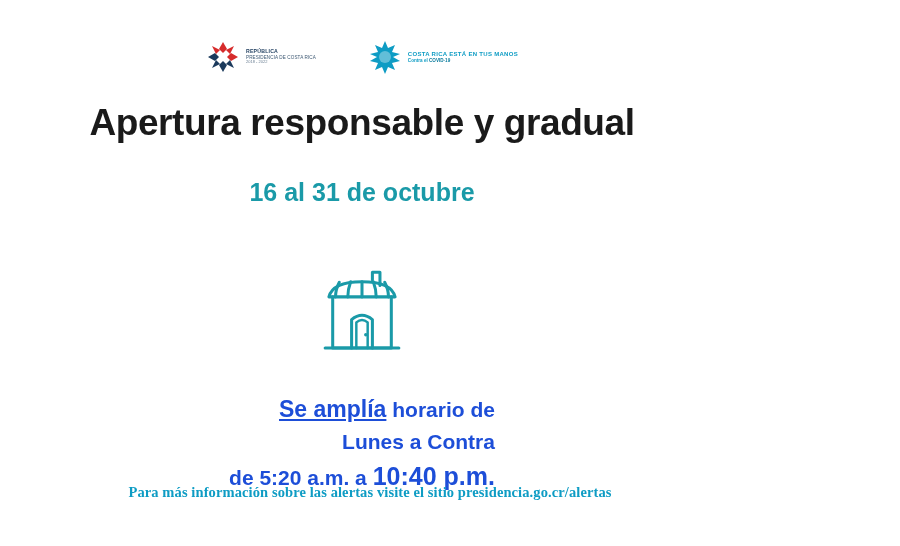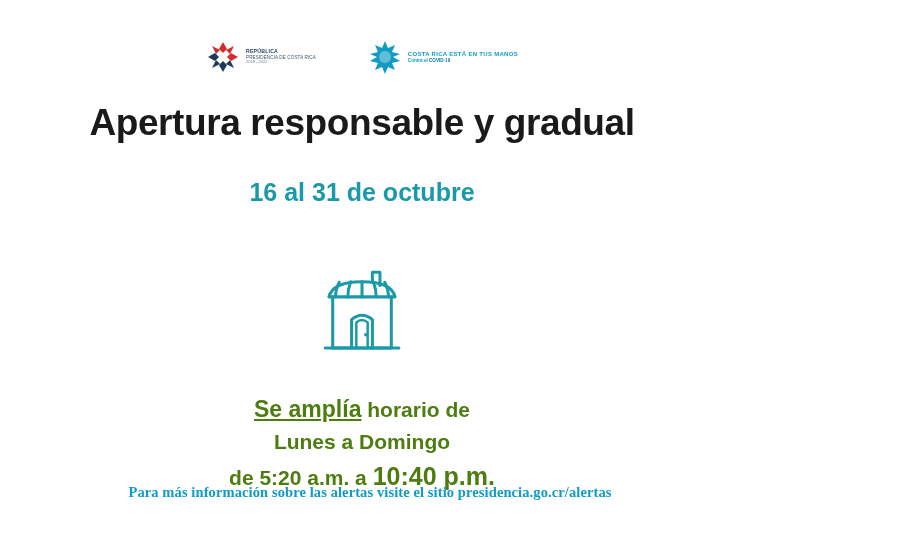--- a/index.html
+++ b/index.html
@@ -101,22 +101,22 @@
     width: 110px;
     height: 100px;
     display: flex;
     align-items: center;
     justify-content: center;
   }
 
   
   .body-block {
     margin-top: 30px;
-    text-align: center;
-    color: #4d7c0f;
+    text-align: right;
+    color: #1d4ed8;
   }
   .body-line {
     font-size: 21px;
     font-weight: bold;
     line-height: 1.5;
   }
   .body-line .underline {
     text-decoration: underline;
     font-size: 23px;
   }
@@ -211,21 +211,21 @@
 
         <circle cx="59" cy="74" r="1.8" fill="#1a9aa8" stroke="none"></circle>
       </g>
     </svg>
   </div>
 
   <div class="body-block">
     <div class="body-line">
       <span class="underline">Se amplía</span><span> horario de</span>
     </div>
-    <div class="body-line">Lunes a Domingo</div>
+    <div class="body-line">Lunes a Contra</div>
     <div class="body-line">
       <span>de 5:20 a.m. a </span><span class="big">10:40 p.m.</span>
     </div>
   </div>
 
   <div class="footer">Para más información sobre las alertas visite el sitio presidencia.go.cr/alertas</div>
 
 </div>
 
 </body></html>

